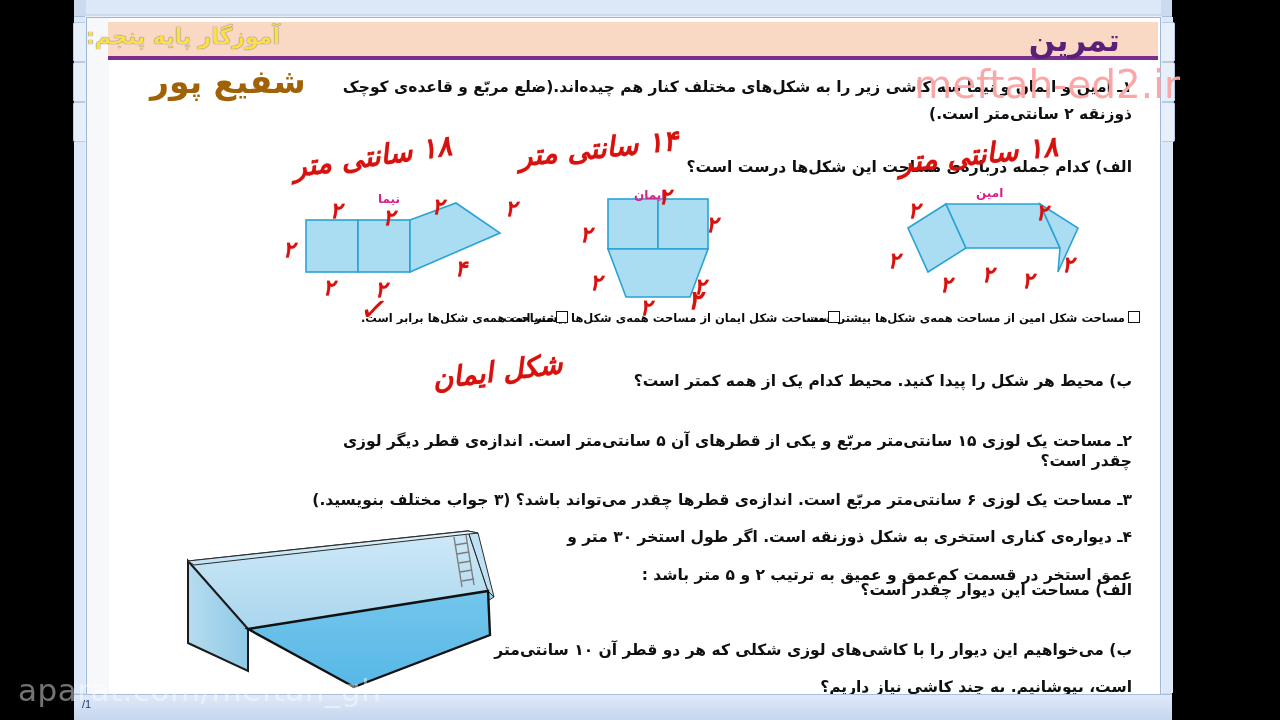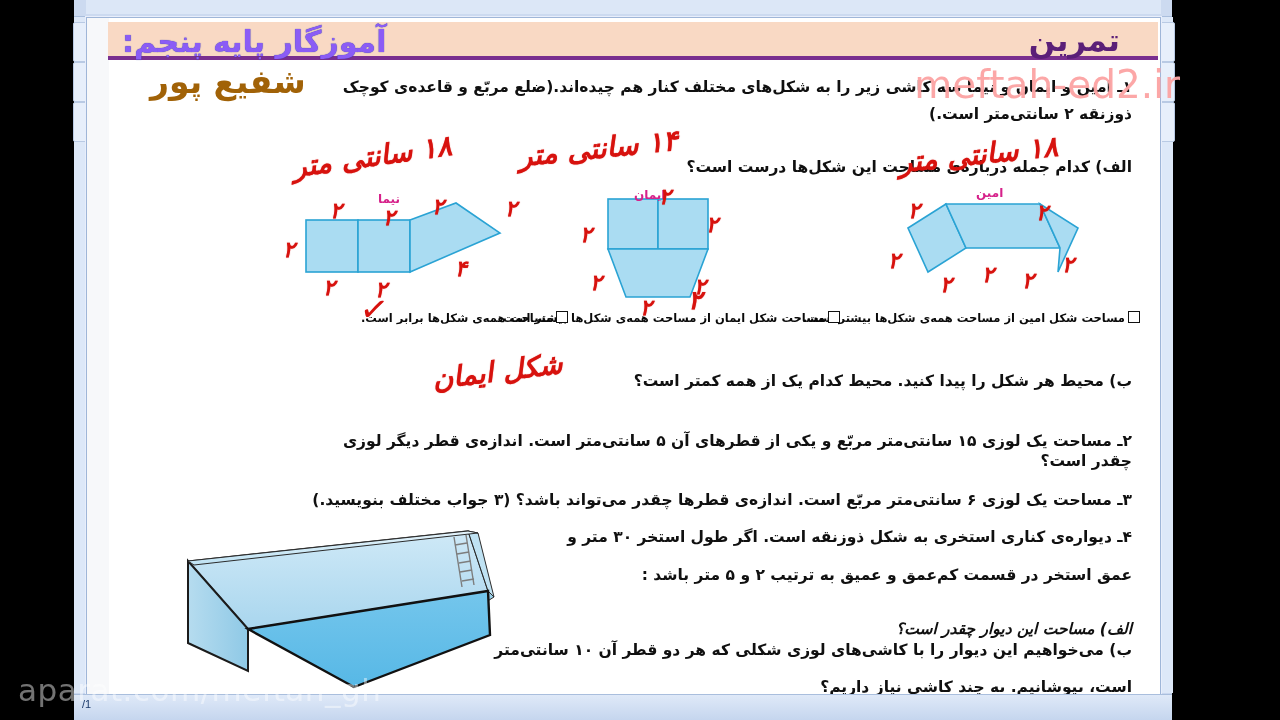--- a/index.html
+++ b/index.html
@@ -75,24 +75,23 @@
   }
   .header-title{
     position:absolute;top:22px;right:160px;
     font-size:31px;color:#5b1f78;font-weight:700;
     letter-spacing:1px;
   }
 
   
   .teacher-line1{
     position:absolute;left:86px;top:24px;
-    font-size:30px;color:#8b5cf6;font-weight:600;
+    font-size:22px;color:#fde047;font-weight:600;
     text-shadow:0 0 1px #1a2f9e;
     white-space:nowrap;
-    margin-left:36px;
   }
   .teacher-line2{
     position:absolute;left:150px;top:62px;
     font-size:33px;color:#a16207;font-weight:600;
     white-space:nowrap;
   }
 
   
   .site-watermark{
     position:absolute;right:100px;top:14px;
@@ -274,21 +273,21 @@
   <div class="hand num" style="left:688px;top:285px;font-size:26px;">۲</div>
 
   <div class="qtext" style="top:372px; right:148px;">ب) محیط هر شکل را پیدا کنید. محیط کدام یک از همه کمتر است؟</div>
   <div class="hand script" style="left:432px;top:355px;transform:rotate(-7deg);">شکل ایمان</div>
 
   <div class="qtext" style="top:432px; right:148px;">۲ـ مساحت یک لوزی ۱۵ سانتی‌متر مربّع و یکی از قطرهای آن ۵ سانتی‌متر است. اندازه‌ی قطر دیگر لوزی</div>
   <div class="qtext" style="top:452px; right:148px;">چقدر است؟</div>
   <div class="qtext" style="top:491px; right:148px;">۳ـ مساحت یک لوزی ۶ سانتی‌متر مربّع است. اندازه‌ی قطرها چقدر می‌تواند باشد؟ (۳ جواب مختلف بنویسید.)</div>
   <div class="qtext" style="top:528px; right:148px;">۴ـ دیواره‌ی کناری استخری به شکل ذوزنقه است. اگر طول استخر ۳۰ متر و</div>
   <div class="qtext" style="top:566px; right:148px;">عمق استخر در قسمت کم‌عمق و عمیق به ترتیب ۲ و ۵ متر باشد :</div>
-  <div class="qtext" style="top:620px; right:148px;font-style:italic;">الف) مساحت این دیوار چقدر است؟</div>
+  <div class="qtext" style="top:581px; right:148px;">الف) مساحت این دیوار چقدر است؟</div>
   <div class="qtext" style="top:641px; right:148px;">ب) می‌خواهیم این دیوار را با کاشی‌های لوزی شکلی که هر دو قطر آن ۱۰ سانتی‌متر</div>
   <div class="qtext" style="top:678px; right:148px;">است، بپوشانیم. به چند کاشی نیاز داریم؟</div>
 
   <div class="fig" style="left:178px;top:525px;">
     <svg width="380" height="170" viewBox="0 0 380 170">
       <defs>
         <linearGradient id="poolInner" x1="0" y1="0" x2="0" y2="1">
           <stop offset="0%" stop-color="#cfe9f7"></stop>
           <stop offset="100%" stop-color="#a9d6ee"></stop>
         </linearGradient>

